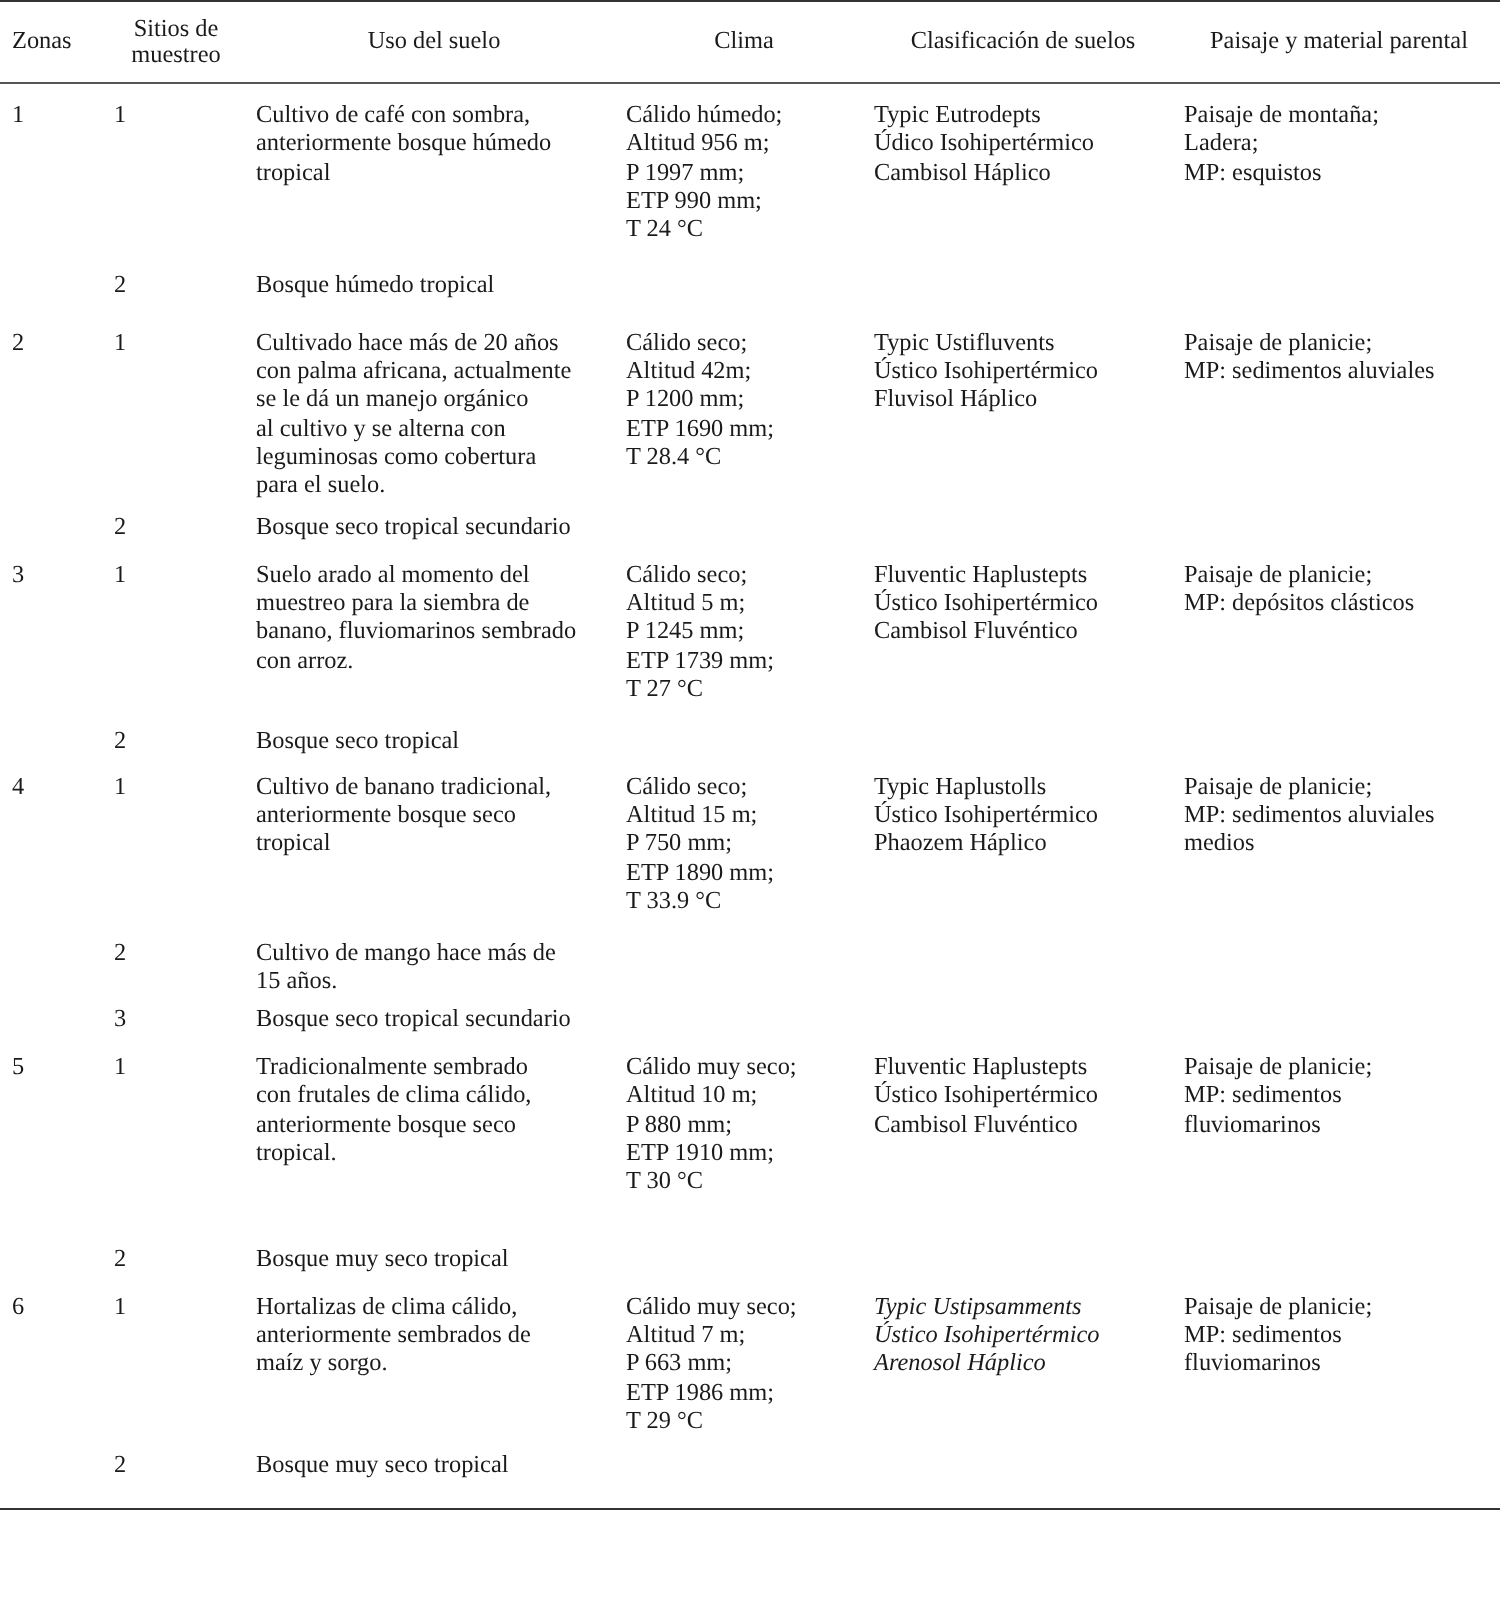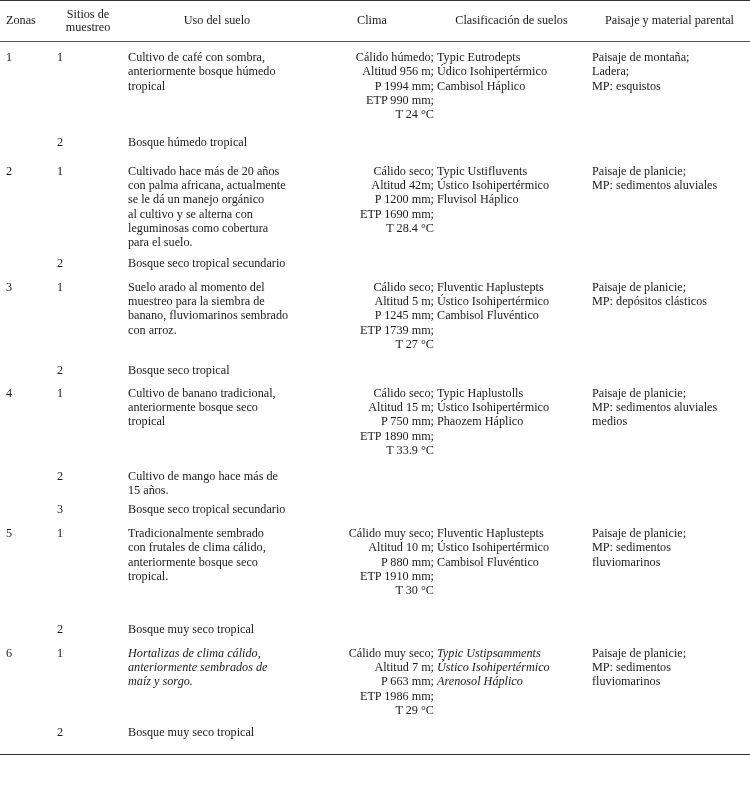--- a/index.html
+++ b/index.html
@@ -15,21 +15,21 @@
   thead tr { border-top: 1.6px solid #333; border-bottom: 1.6px solid #555; }
   th {
     font-weight: normal; text-align: center; vertical-align: middle;
     height: 40px; padding: 0; line-height: 13.5px;
   }
   th.zonas { text-align: left; padding-left: 6px; }
   td { vertical-align: top; padding: 0; }
   td.zona { padding-left: 6px; }
   td.sitio { padding-left: 5px; }
   td.uso { padding-left: 4px; padding-right: 4px; }
-  td.clima { padding-left: 3px; text-align: right; }
+  td.clima { padding-left: 3px; }
   td.clas { padding-left: 3px; }
   td.pais { padding-left: 3px; }
   .line { display: block; white-space: nowrap; }
   tbody tr.bottom { border-bottom: 1.6px solid #333; }
 </style>
 </head>
 <body>
 
 <div class="table-wrap">
   <table>
@@ -59,21 +59,21 @@
           <td class="zona" style="padding-top: 8px;">1</td>
           <td class="sitio" style="padding-top: 8px;">1</td>
           <td class="uso" style="padding-top: 8px;">
             <span class="line">Cultivo de café con sombra,</span>
             <span class="line">anteriormente bosque húmedo</span>
             <span class="line">tropical</span>
           </td>
           <td class="clima" style="padding-top: 8px;">
             <span class="line">Cálido húmedo;</span>
             <span class="line">Altitud 956 m;</span>
-            <span class="line">P 1994 mm;</span>
+            <span class="line">P 1997 mm;</span>
             <span class="line">ETP 990 mm;</span>
             <span class="line">T 24 °C</span>
           </td>
           <td class="clas" style="padding-top: 8px;">
             <span class="line">Typic Eutrodepts</span>
             <span class="line">Údico Isohipertérmico</span>
             <span class="line">Cambisol Háplico</span>
           </td>
           <td class="pais" style="padding-top: 8px;">
             <span class="line">Paisaje de montaña;</span>
@@ -245,21 +245,21 @@
           <td class="uso" style="padding-top: 24px;">
             <span class="line">Bosque muy seco tropical</span>
           </td>
           <td class="clima" style="padding-top: 24px;"></td>
           <td class="clas" style="padding-top: 24px;"></td>
           <td class="pais" style="padding-top: 24px;"></td>
         </tr>
         <tr>
           <td class="zona" style="padding-top: 10px;">6</td>
           <td class="sitio" style="padding-top: 10px;">1</td>
-          <td class="uso" style="padding-top: 10px; font-style: italic;">
+          <td class="uso" style="padding-top: 10px;">
             <span class="line">Hortalizas de clima cálido,</span>
             <span class="line">anteriormente sembrados de</span>
             <span class="line">maíz y sorgo.</span>
           </td>
           <td class="clima" style="padding-top: 10px;">
             <span class="line">Cálido muy seco;</span>
             <span class="line">Altitud 7 m;</span>
             <span class="line">P 663 mm;</span>
             <span class="line">ETP 1986 mm;</span>
             <span class="line">T 29 °C</span>

